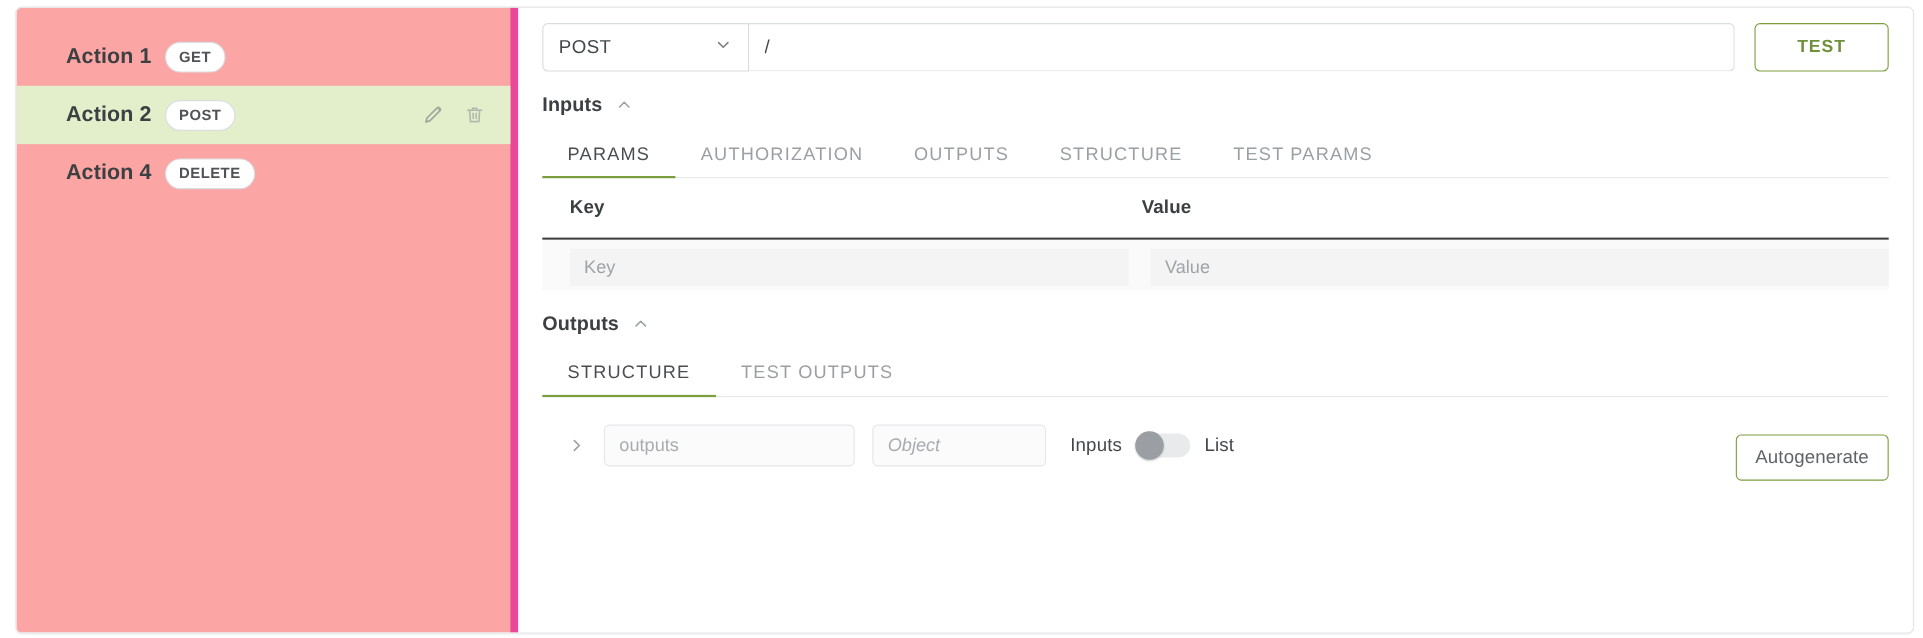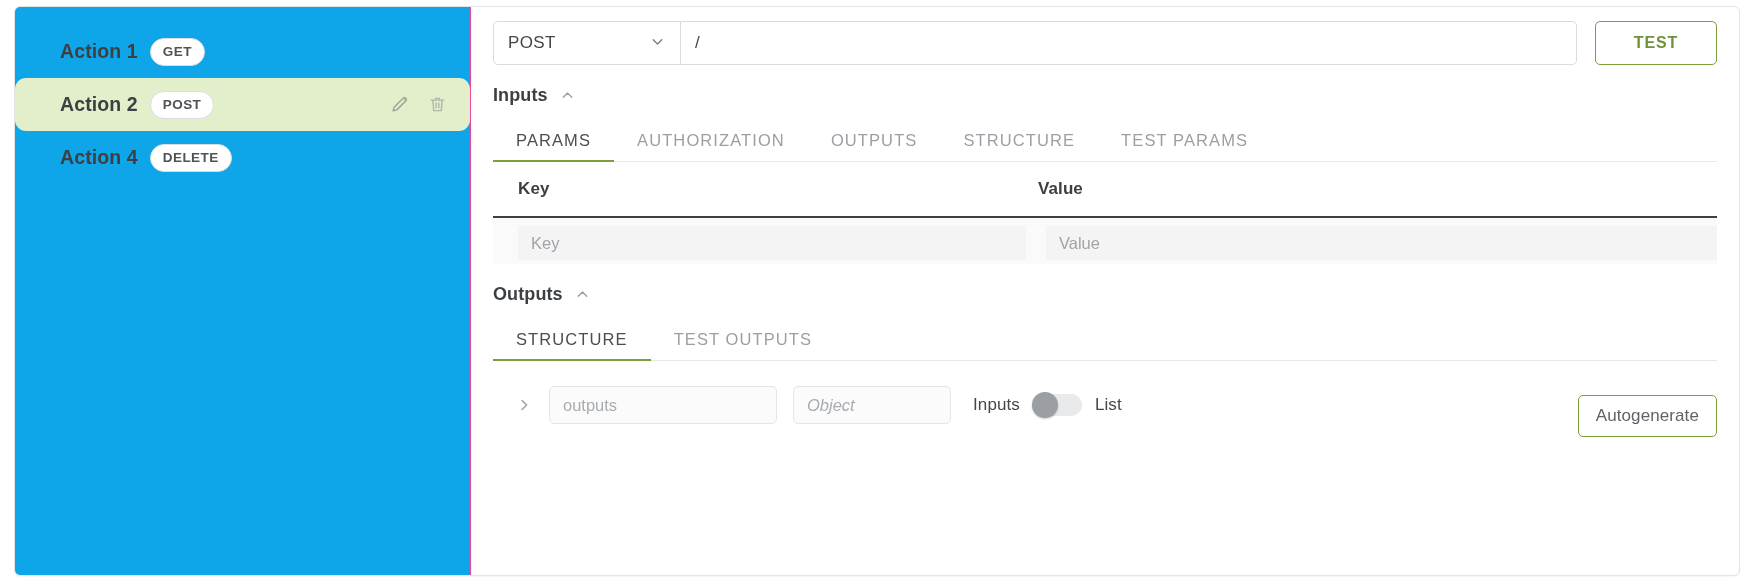--- a/index.html
+++ b/index.html
@@ -26,34 +26,34 @@
     border-radius: 6px;
     box-shadow: 0 1px 2px rgba(0,0,0,0.05);
     overflow: hidden;
     display: flex;
   }
 
   
   .actions-col {
     width: 456px;
     flex: 0 0 456px;
-    border-right: 1px solid #ec4899;
-    background: #0ea5e9;
+    border-right: 7px solid #ec4899;
+    background: #fca5a5;
     padding-top: 18px;
   }
   .action-row {
     position: relative;
     height: 53px;
     display: flex;
     align-items: center;
     padding-left: 45px;
     padding-right: 22px;
     cursor: pointer;
   }
-  .action-row.selected { background: #e3eecb; border-radius: 11px; }
+  .action-row.selected { background: #e3eecb; }
   .action-label {
     font-size: 19.5px;
     font-weight: bold;
     color: #3d4043;
     letter-spacing: 0.1px;
     margin-right: 12px;
     white-space: nowrap;
   }
   .method-badge {
     display: inline-flex;

